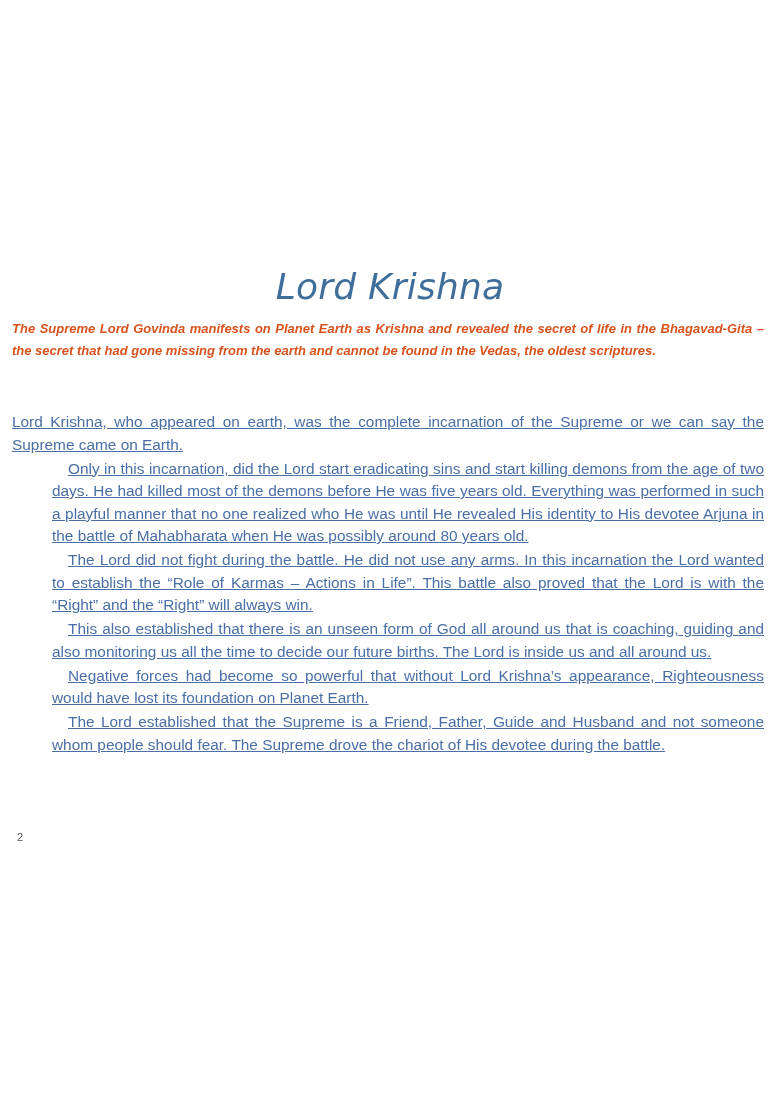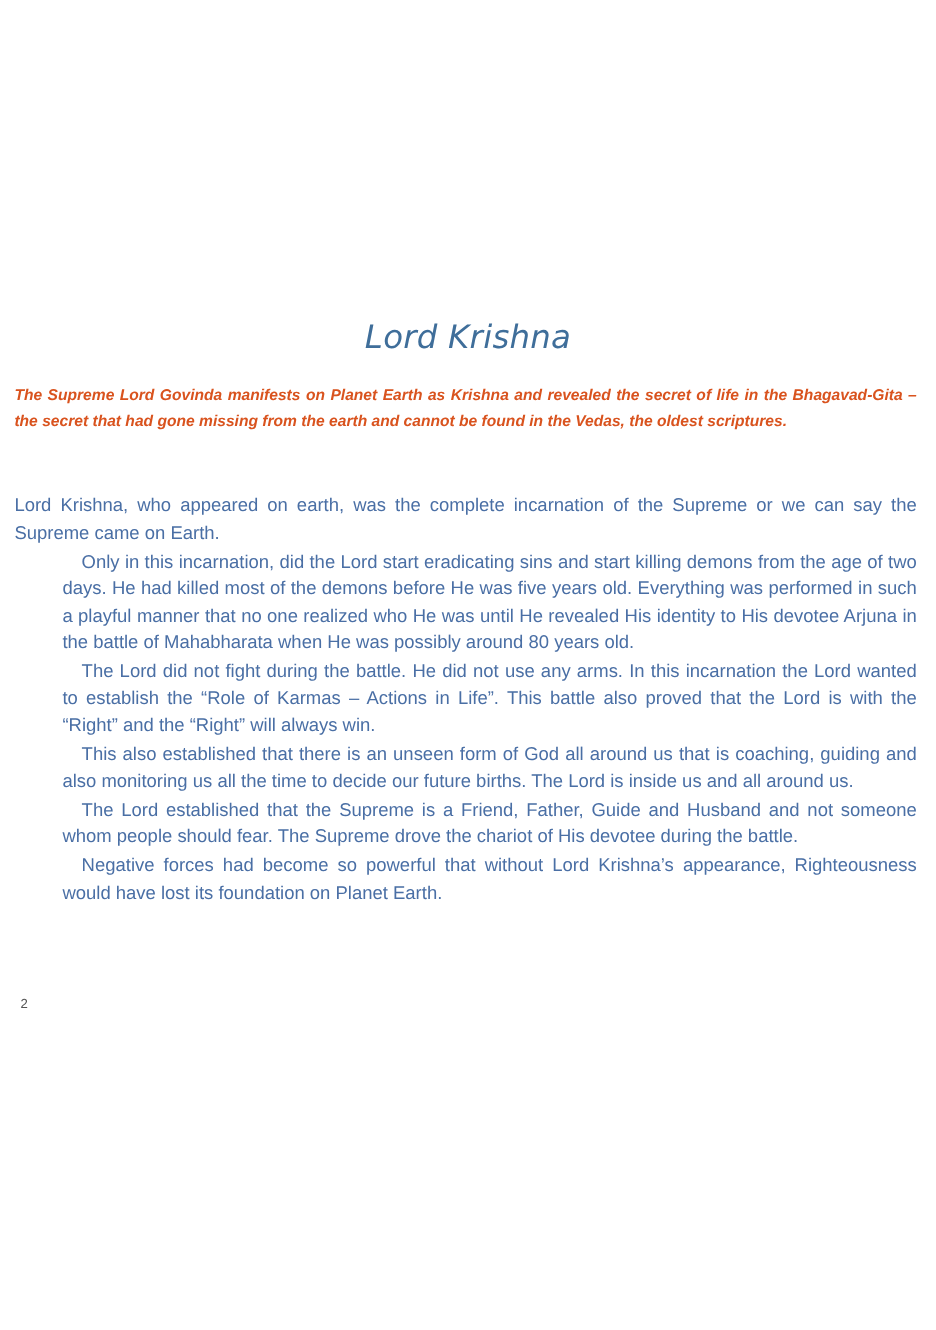--- a/index.html
+++ b/index.html
@@ -21,21 +21,21 @@
     background: #ffffff;
   }
   .title {
     position: absolute;
     top: 266px;
     left: 0;
     width: 780px;
     text-align: center;
     font-family: "DejaVu Sans", sans-serif;
     font-style: italic;
-    font-size: 27px;
+    font-size: 36px;
     color: #3f6e9a;
     letter-spacing: 0.2px;
   }
   .intro {
     position: absolute;
     top: 318px;
     left: 12px;
     width: 752px;
     font-family: "Liberation Sans", sans-serif;
     font-style: italic;
@@ -53,20 +53,21 @@
     width: 752px;
     font-family: "Liberation Sans", sans-serif;
     font-size: 15.4px;
     line-height: 22.5px;
     color: #4a6fa5;
   }
   .body p {
     margin: 0 0 1.5px 0;
     text-align: justify;
     text-align-last: left;
+    text-decoration: underline;
   }
   .body p.indent {
     text-indent: 16px;
     margin-left: 40px;
   }
   .page-number {
     position: absolute;
     top: 831px;
     left: 17px;
     font-family: "Liberation Sans", sans-serif;
@@ -80,18 +81,18 @@
 <div class="page">
   <div class="title">Lord Krishna</div>
 
   <div class="intro">The Supreme Lord Govinda manifests on Planet Earth as Krishna and revealed the secret of life in the Bhagavad-Gita – the secret that had gone missing from the earth and cannot be found in the Vedas, the oldest scriptures.</div>
 
   <div class="body">
     <p>Lord Krishna, who appeared on earth, was the complete incarnation of the Supreme or we can say the Supreme came on Earth.</p>
     <p class="indent">Only in this incarnation, did the Lord start eradicating sins and start killing demons from the age of two days. He had killed most of the demons before He was five years old. Everything was performed in such a playful manner that no one realized who He was until He revealed His identity to His devotee Arjuna in the battle of Mahabharata when He was possibly around 80 years old.</p>
     <p class="indent">The Lord did not fight during the battle. He did not use any arms. In this incarnation the Lord wanted to establish the “Role of Karmas – Actions in Life”. This battle also proved that the Lord is with the “Right” and the “Right” will always win.</p>
     <p class="indent">This also established that there is an unseen form of God all around us that is coaching, guiding and also monitoring us all the time to decide our future births. The Lord is inside us and all around us.</p>
+    <p class="indent">Negative forces had become so powerful that without Lord Krishna’s appearance, Righteousness would have lost its foundation on Planet Earth.</p>
     <p class="indent">The Lord established that the Supreme is a Friend, Father, Guide and Husband and not someone whom people should fear. The Supreme drove the chariot of His devotee during the battle.</p>
-    <p class="indent">Negative forces had become so powerful that without Lord Krishna’s appearance, Righteousness would have lost its foundation on Planet Earth.</p>
   </div>
 
   <div class="page-number">2</div>
 </div>
 
 </body></html>

